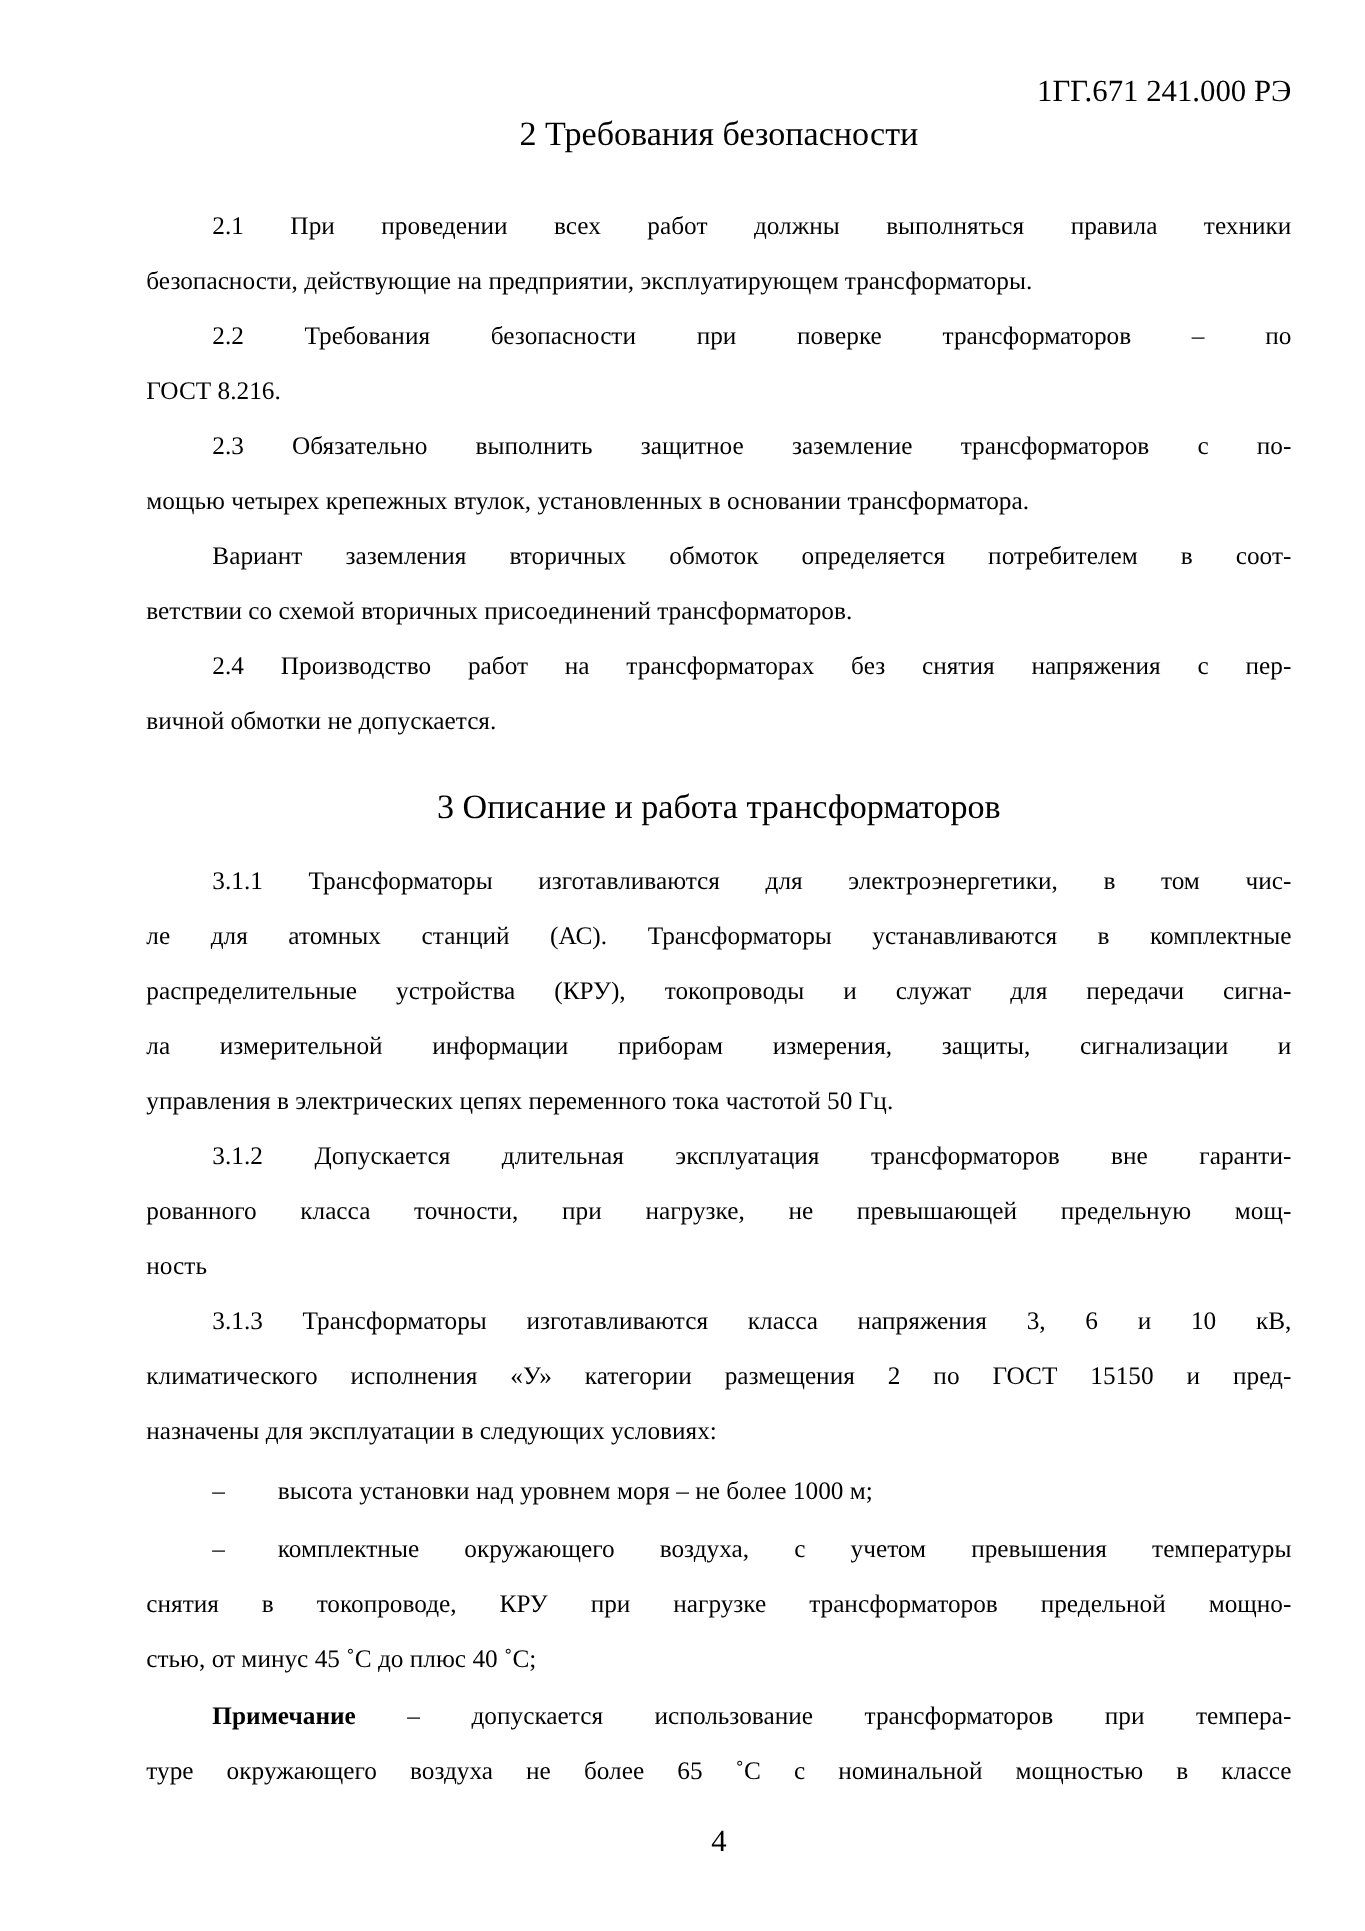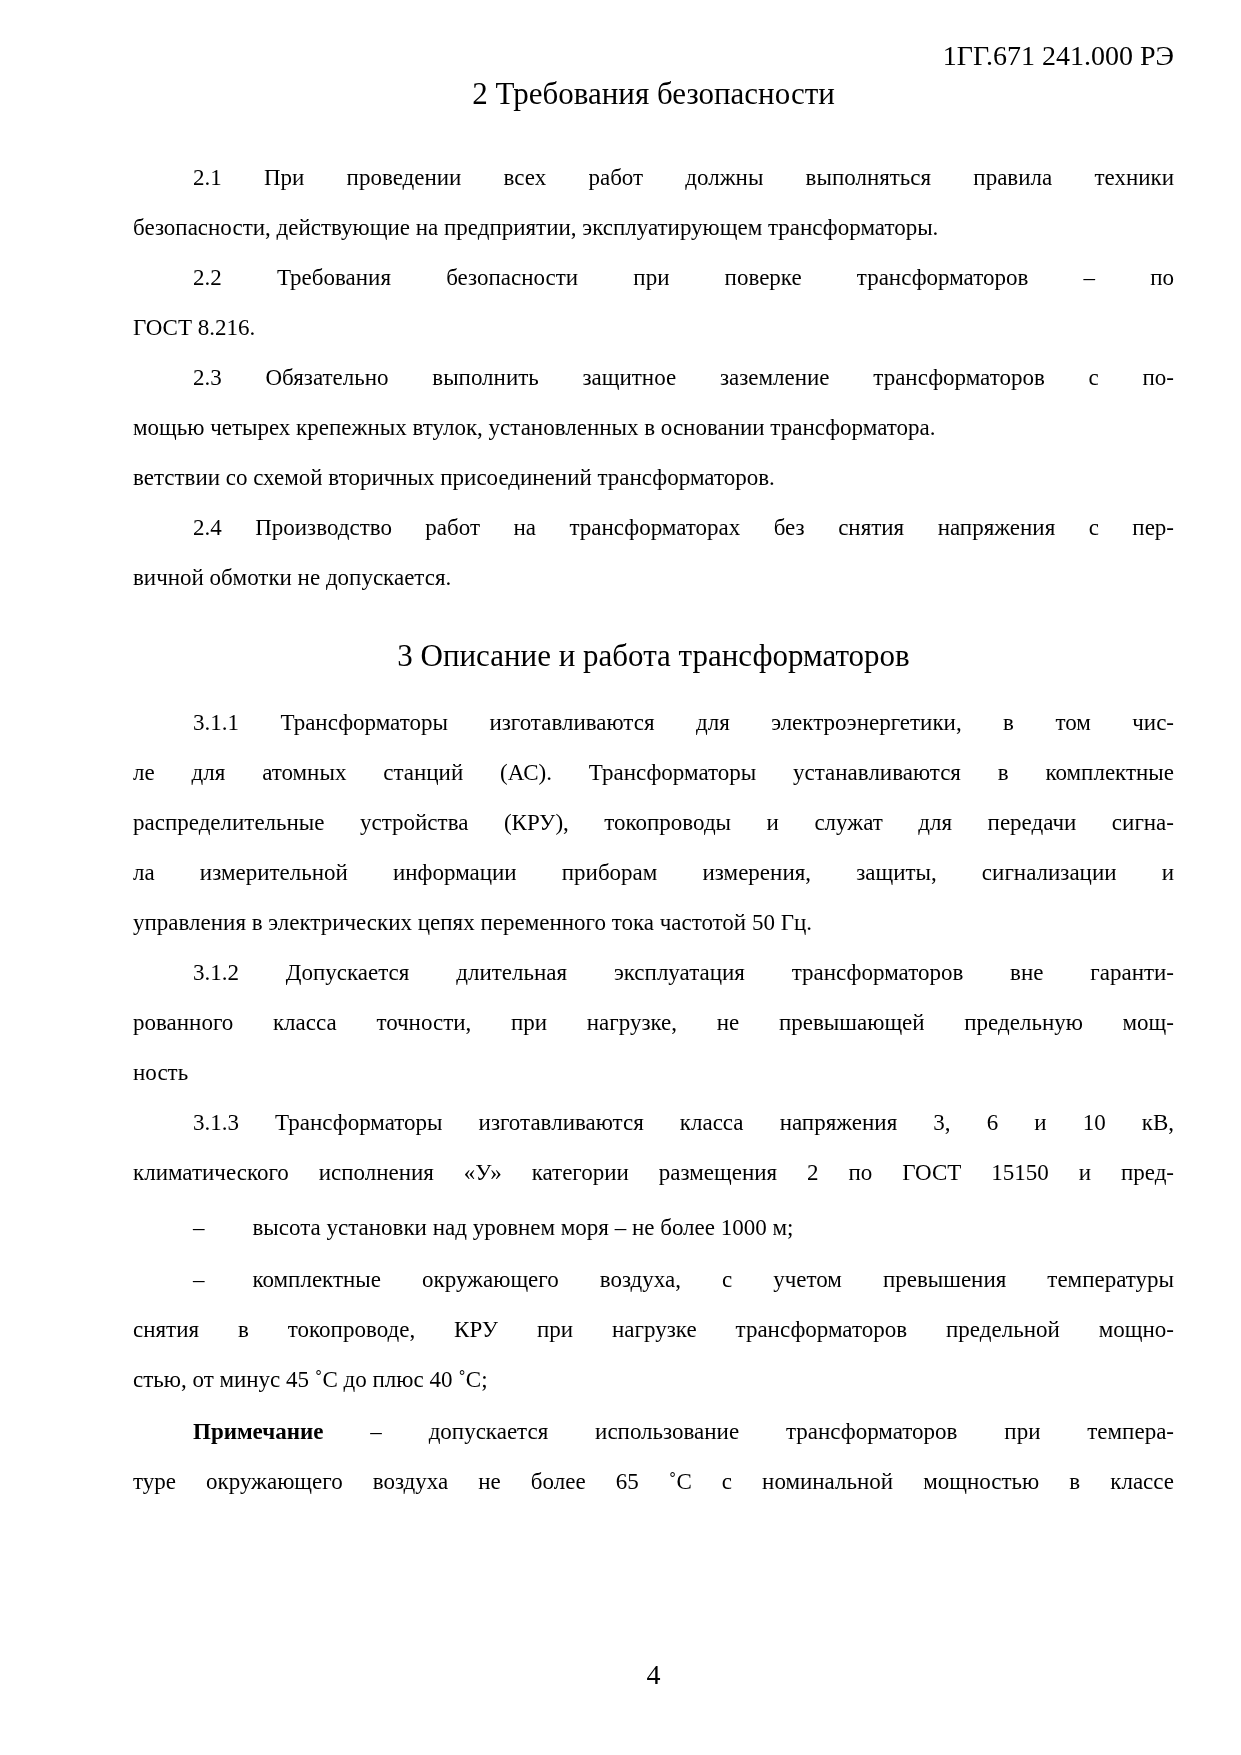--- a/index.html
+++ b/index.html
@@ -15,21 +15,21 @@
     color: #000000;
     font-family: "Liberation Serif", "DejaVu Serif", serif;
   }
   .content {
     position: absolute;
     left: 133px;
     top: 0;
     width: 1041px;
   }
   .doc-code {
-    margin-top: 40px;
+    margin-top: 68px;
     font-size: 28px;
     line-height: 32px;
     text-align: right;
     white-space: nowrap;
   }
   .h2, .h3 {
     font-size: 31px;
     line-height: 36px;
     font-weight: 400;
     text-align: center;
@@ -68,39 +68,41 @@
   <div class="doc-code">1ГГ.671 241.000 РЭ</div>
 
   <div class="h2">2 Требования безопасности</div>
 
   <div class="line j ind">2.1 При проведении всех работ должны выполняться правила техники</div>
   <div class="line">безопасности, действующие на предприятии, эксплуатирующем трансформаторы.</div>
   <div class="line j ind">2.2 Требования безопасности при поверке трансформаторов – по</div>
   <div class="line">ГОСТ 8.216.</div>
   <div class="line j ind">2.3 Обязательно выполнить защитное заземление трансформаторов с по-</div>
   <div class="line">мощью четырех крепежных втулок, установленных в основании трансформатора.</div>
+  <div class="line j ind">Вариант заземления вторичных обмоток определяется потребителем в соот-</div>
   <div class="line">ветствии со схемой вторичных присоединений трансформаторов.</div>
   <div class="line j ind">2.4 Производство работ на трансформаторах без снятия напряжения с пер-</div>
   <div class="line">вичной обмотки не допускается.</div>
 
   <div class="h3">3 Описание и работа трансформаторов</div>
 
 
   <div class="line j ind m3">3.1.1 Трансформаторы изготавливаются для электроэнергетики, в том чис-</div>
   <div class="line j">ле для атомных станций (АС). Трансформаторы устанавливаются в комплектные</div>
   <div class="line j">распределительные устройства (КРУ), токопроводы и служат для передачи сигна-</div>
   <div class="line j">ла измерительной информации приборам измерения, защиты, сигнализации и</div>
   <div class="line">управления в электрических цепях переменного тока частотой 50 Гц.</div>
 
   <div class="line j ind">3.1.2 Допускается длительная эксплуатация трансформаторов вне гаранти-</div>
   <div class="line j">рованного класса точности, при нагрузке, не превышающей предельную мощ-</div>
   <div class="line">ность</div>
 
   <div class="line j ind">3.1.3 Трансформаторы изготавливаются класса напряжения 3, 6 и 10 кВ,</div>
   <div class="line j">климатического исполнения «У» категории размещения 2 по ГОСТ 15150 и пред-</div>
+  <div class="line">назначены для эксплуатации в следующих условиях:</div>
 
   <div class="line ind m5"><span class="dash">–</span><span>высота установки над уровнем моря – не более 1000 м;</span></div>
 
   <div class="line j ind m2"><span class="dash">–</span><span>комплектные окружающего воздуха, с учетом превышения температуры</span></div>
   <div class="line j">снятия в токопроводе, КРУ при нагрузке трансформаторов предельной мощно-</div>
   <div class="line">стью, от минус 45 ˚С до плюс 40 ˚С;</div>
 
   <div class="line j ind m2"><span class="bold">Примечание</span> <span>– допускается использование трансформаторов при темпера-</span></div>
   <div class="line j">туре окружающего воздуха не более 65 ˚С с номинальной мощностью в классе</div>
 

